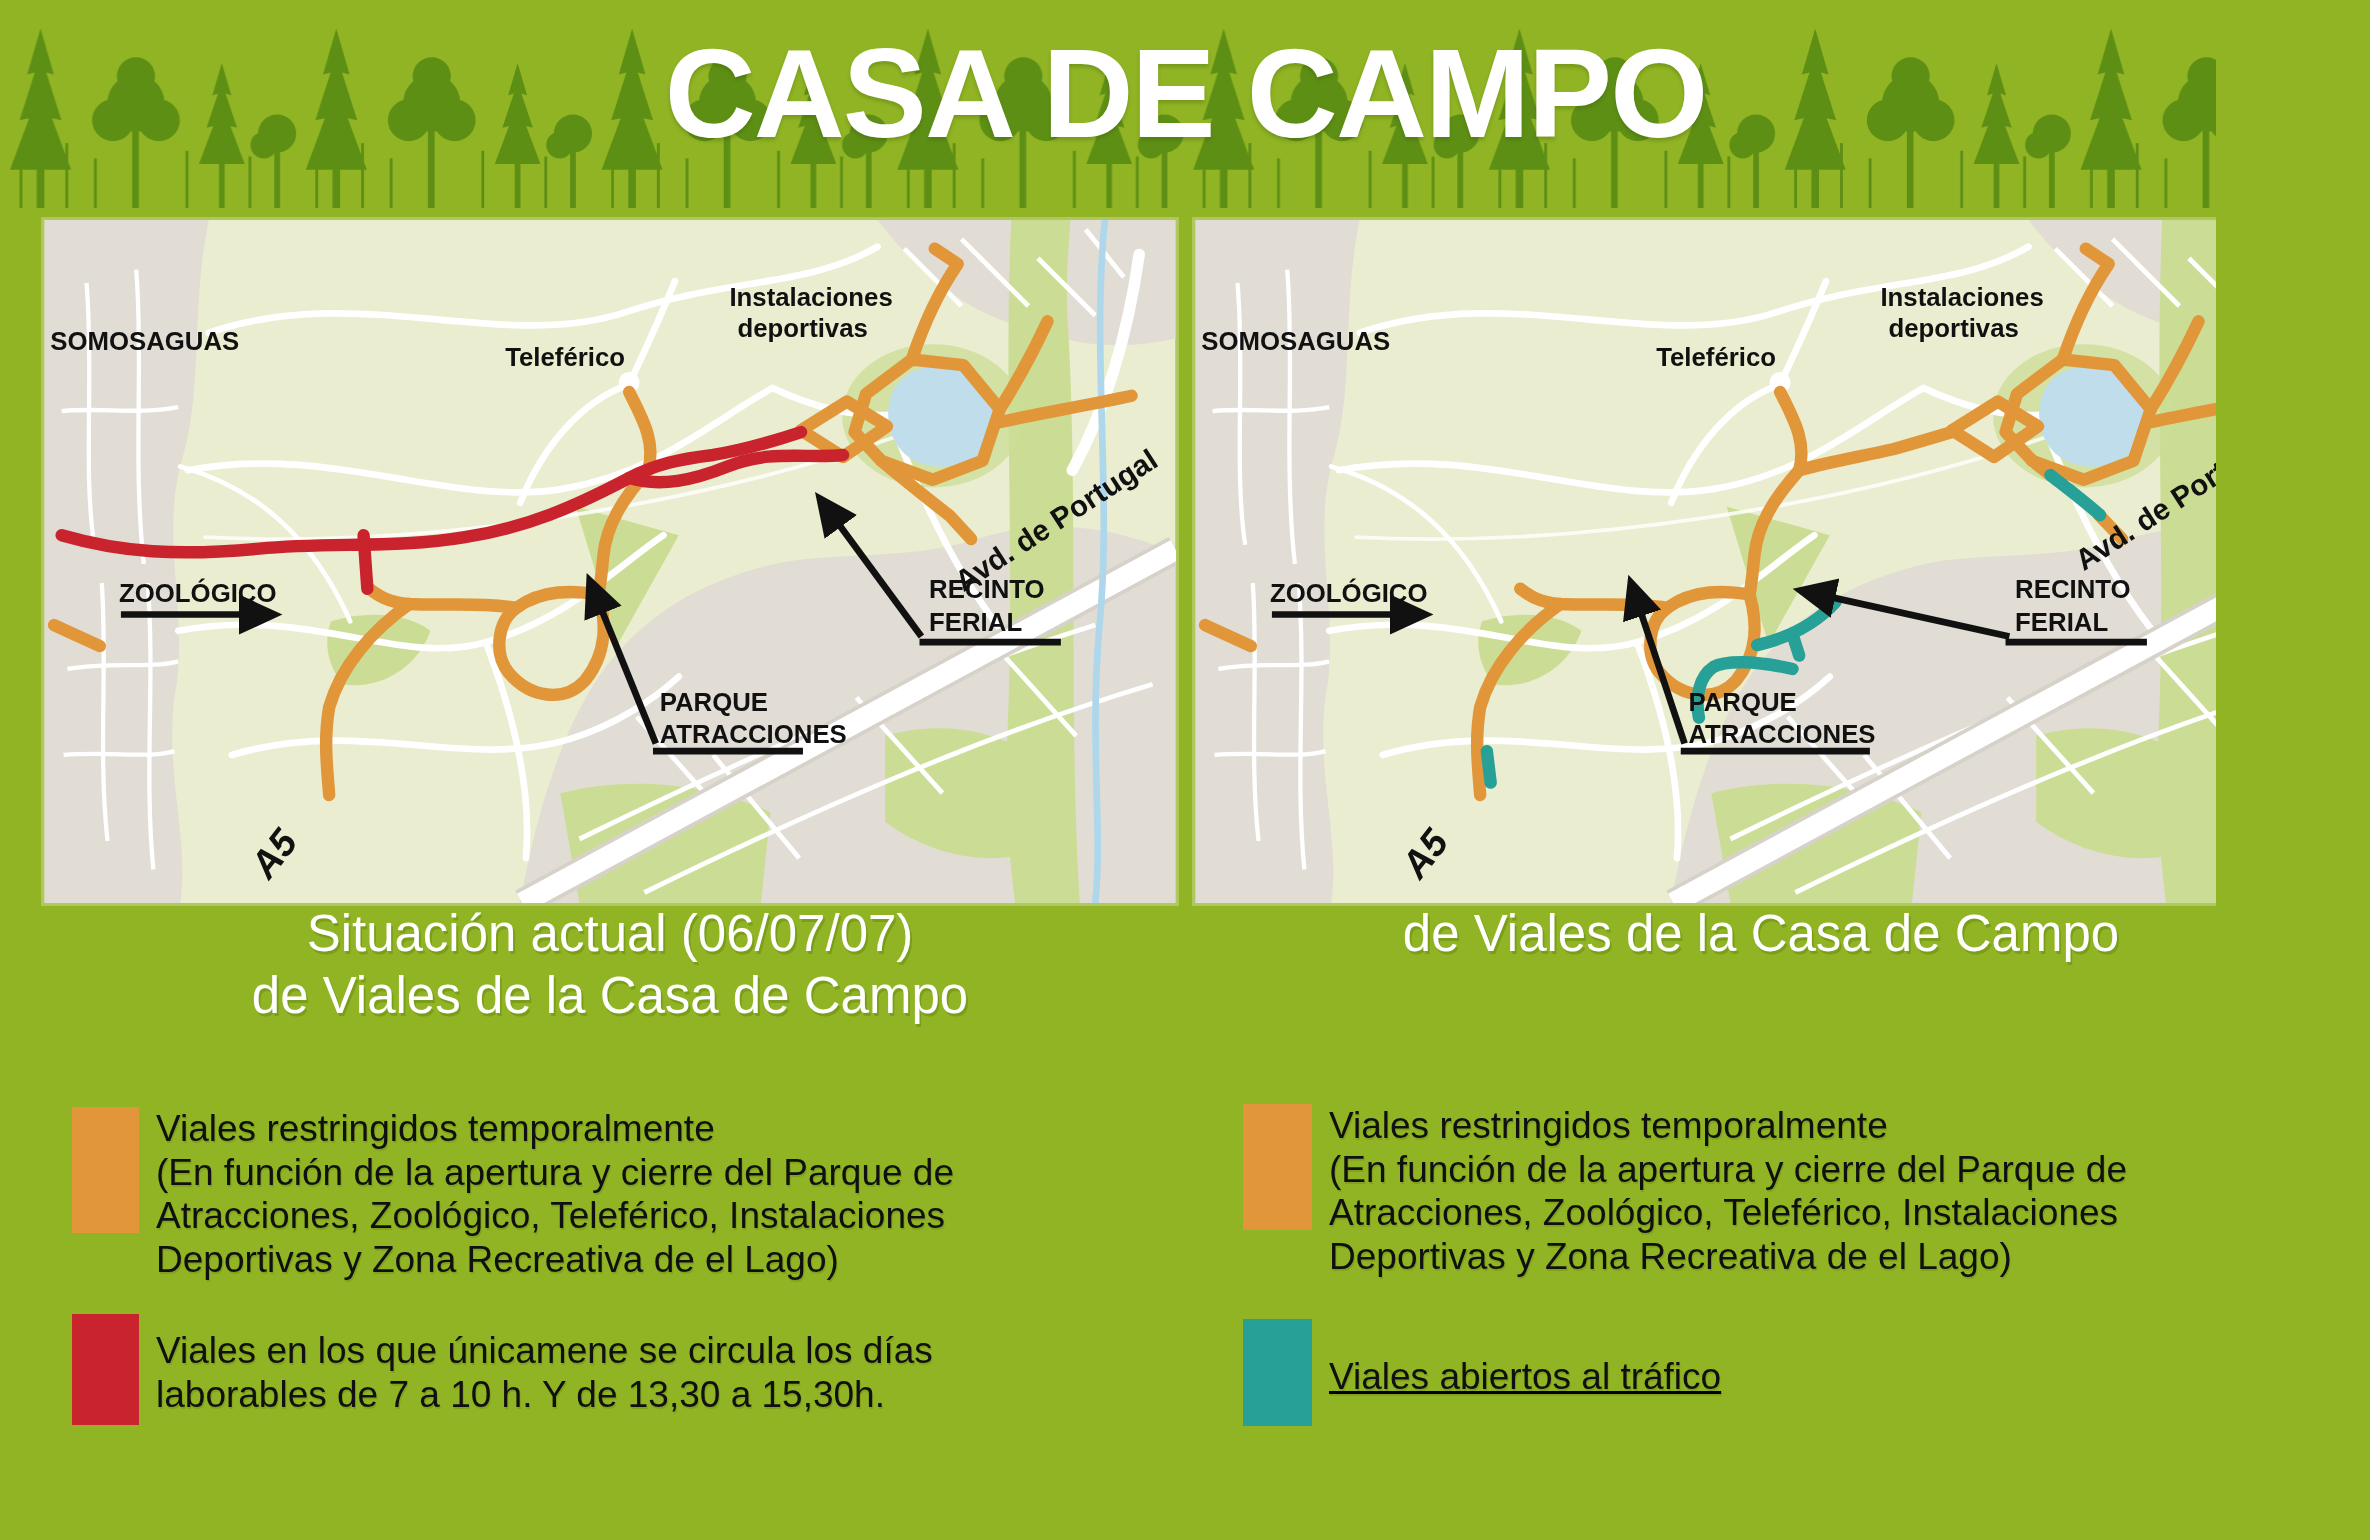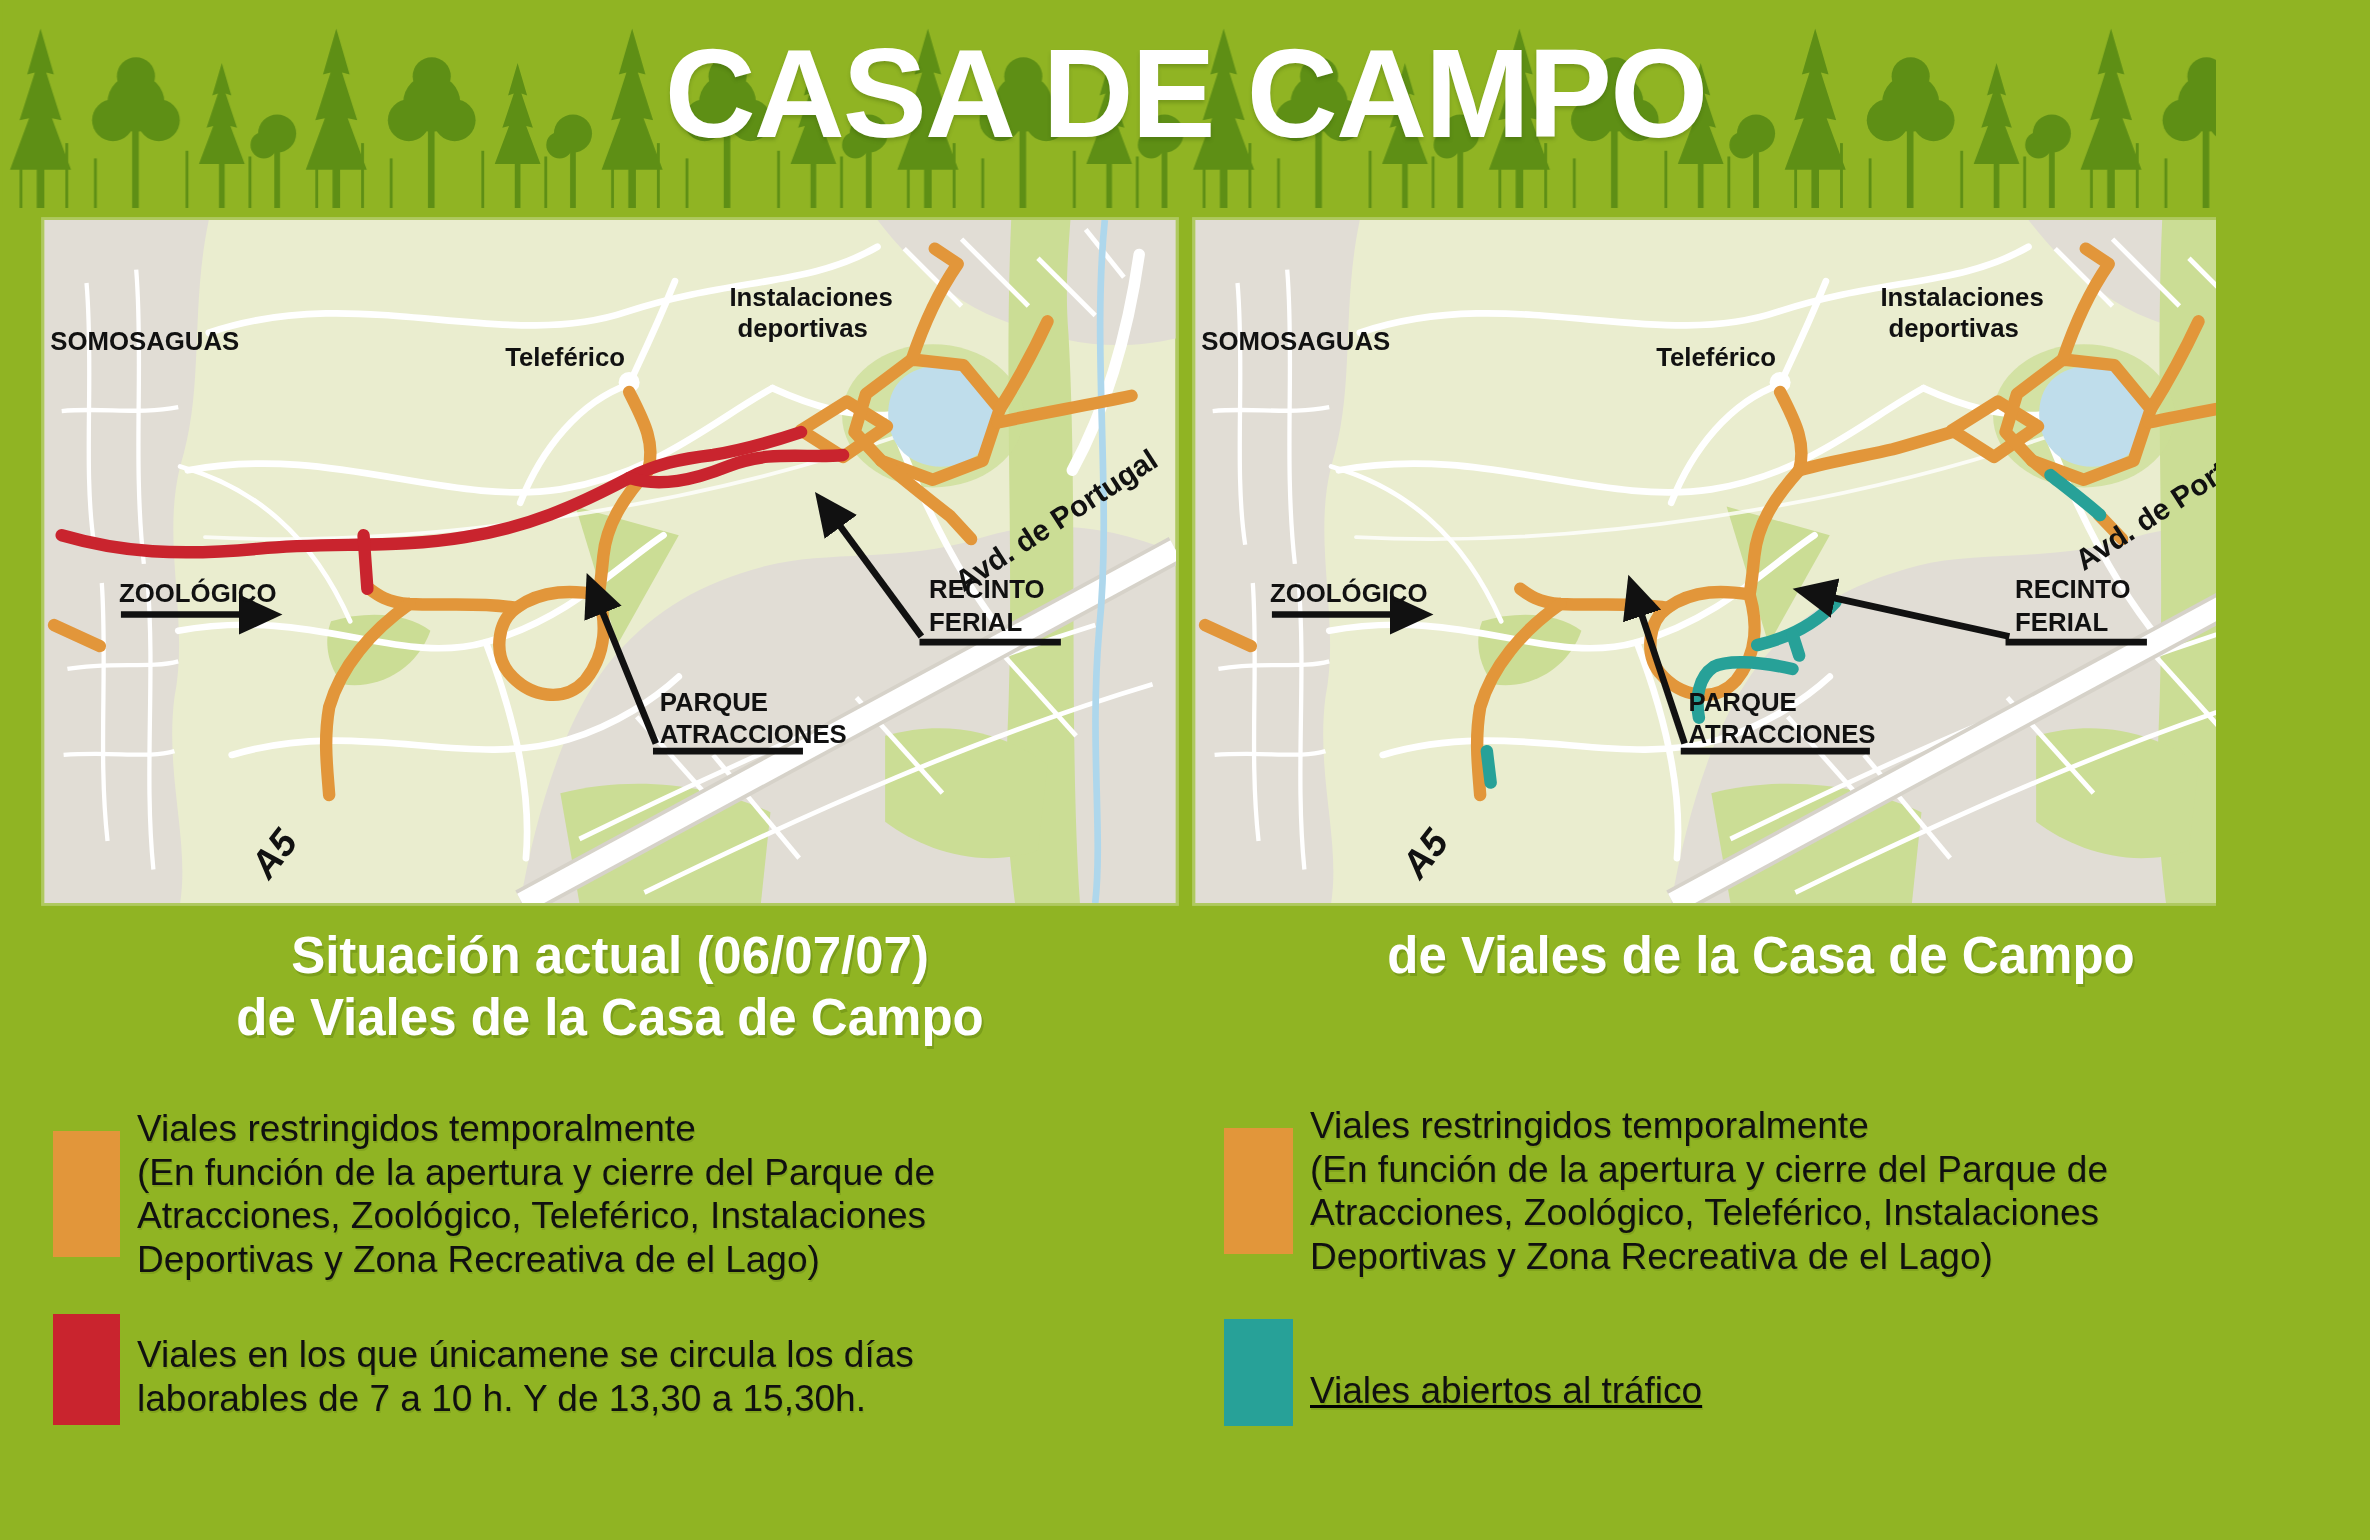--- a/index.html
+++ b/index.html
@@ -14,26 +14,26 @@
   
   .map-panel{position:absolute;margin:0;top:220px;width:1132px;height:683px;
              box-shadow:0 0 0 2.9px rgba(255,255,255,.28);}
   .map-panel.left{left:44px;} .map-panel.right{left:1195px;}
   .map-panel svg{display:block;}
   .map-panel text{font-family:"Liberation Sans","DejaVu Sans",sans-serif;fill:#111;}
   .lbl{font-size:27px;font-weight:bold;}
   .lbl-avd{font-size:31px;font-weight:bold;}
   .lbl-a5{font-size:40px;font-weight:bold;font-style:italic;fill:#3B3B3B;}
   
-  .subtitle{position:absolute;top:925px;width:1132px;text-align:center;color:#fff;
-            font-size:51px;font-weight:bold;line-height:1.22;
+  .subtitle{position:absolute;top:903px;width:1132px;text-align:center;color:#fff;
+            font-size:51px;font-weight:normal;line-height:1.22;
             text-shadow:1.9px 2.9px 0 rgba(60,90,0,.25);}
   .subtitle.left{left:44px;} .subtitle.right{left:1195px;}
   
-  .legend-item{position:absolute;display:flex;align-items:center;}
+  .legend-item{position:absolute;display:flex;align-items:flex-start;margin-left:19px;}
   .swatch{flex:0 0 auto;width:67px;}
   .legend-text{margin-left:17px;width:1013px;color:#101010;font-size:37px;line-height:1.18;
                text-shadow:1px 1.9px 0 rgba(60,90,0,.18);}
   .legend-text div{white-space:nowrap;}
   #legend-l1{left:53px;top:1107px;} #legend-l1 .swatch{height:126px;}
   #legend-l2{left:53px;top:1314px;} #legend-l2 .swatch{height:111px;}
   #legend-l2 .legend-text{margin-top:15.3px;}
   #legend-r1{left:1224px;top:1104px;} #legend-r1 .swatch{height:126px;width:69px;}
   #legend-r2{left:1224px;top:1319px;text-decoration:underline;} #legend-r2 .swatch{height:107px;width:69px;}
   #legend-r2 .legend-text{margin-top:36px;}

